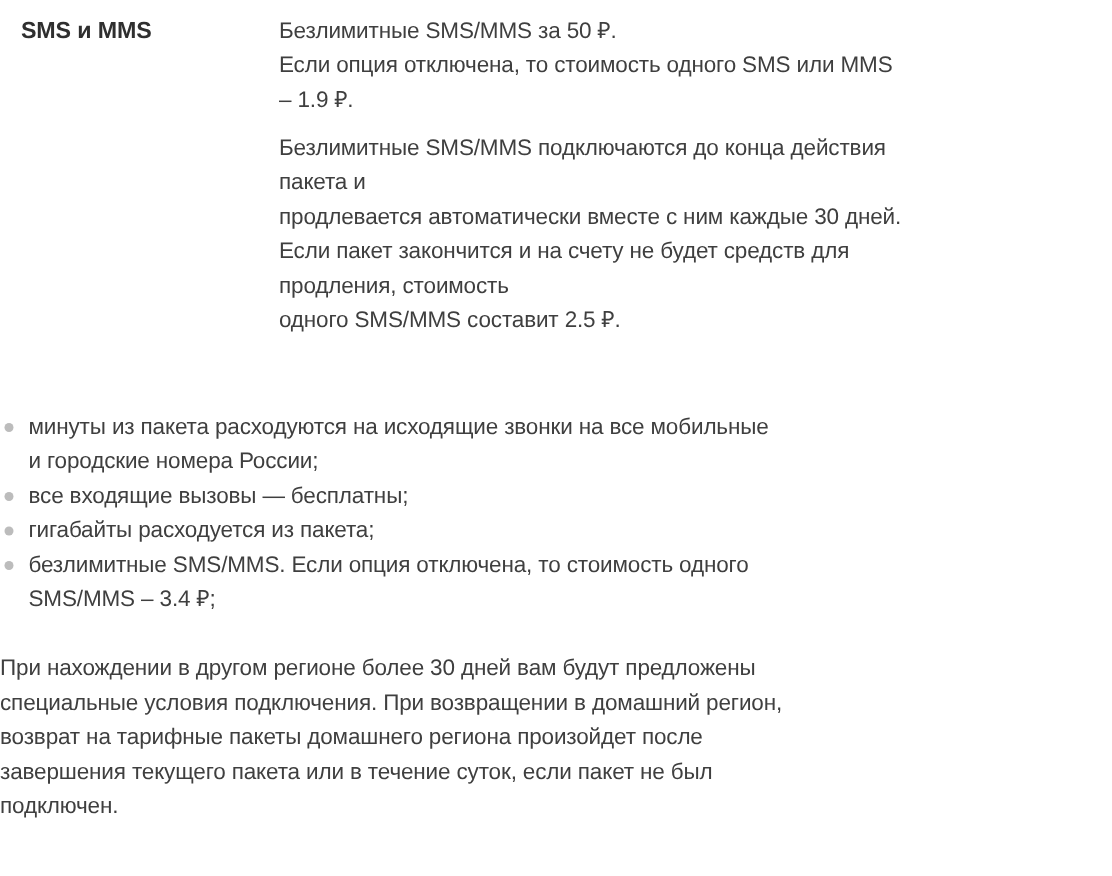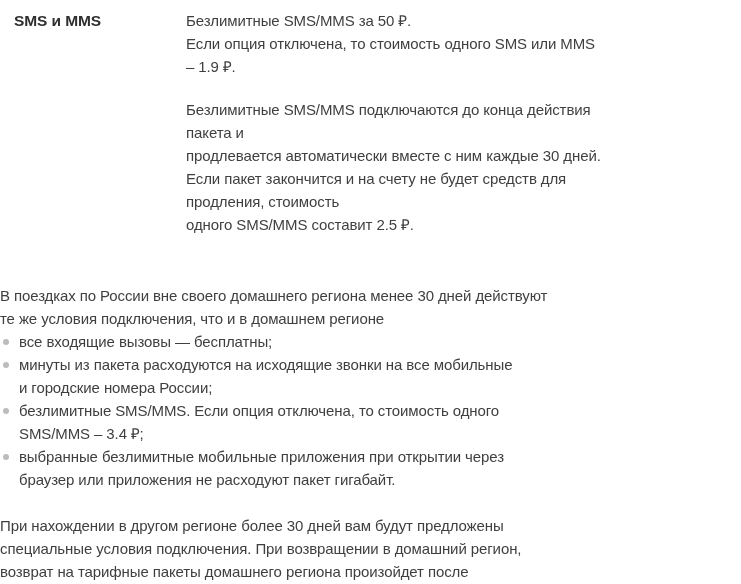--- a/index.html
+++ b/index.html
@@ -39,21 +39,21 @@
   .row-content {
     flex: 1;
     min-width: 0;
   }
   .para {
     margin: 0;
     white-space: pre-line;
     letter-spacing: -0.1px;
   }
   .para + .para {
-    margin-top: 20px;
+    margin-top: 9px;
   }
   .para.after-list {
     margin-top: 23px;
   }
   ul.conditions {
     list-style: none;
     margin: 0;
     padding: 0;
   }
   ul.conditions li {
@@ -85,30 +85,27 @@
 Если опция отключена, то стоимость одного SMS или MMS – 1.9 ₽.</p>
       <p class="para">Безлимитные SMS/MMS подключаются до конца действия пакета и
 продлевается автоматически вместе с ним каждые 30 дней.
 Если пакет закончится и на счету не будет средств для продления, стоимость
 одного SMS/MMS составит 2.5 ₽.</p>
     </div>
   </div>
 
   <div class="row">
     <div class="row-content">
-      <p class="para">В поездках по России вне своего домашнего региона менее 30 дней действуют
-те же условия подключения, что и в домашнем регионе</p>
       <ul class="conditions">
-        <li>все входящие вызовы — бесплатны;</li>
         <li>минуты из пакета расходуются на исходящие звонки на все мобильные
 и городские номера России;</li>
+        <li>все входящие вызовы — бесплатны;</li>
+        <li>гигабайты расходуется из пакета;</li>
         <li>безлимитные SMS/MMS. Если опция отключена, то стоимость одного
 SMS/MMS – 3.4 ₽;</li>
-        <li>выбранные безлимитные мобильные приложения при открытии через
-браузер или приложения не расходуют пакет гигабайт.</li>
       </ul>
       <p class="para after-list">При нахождении в другом регионе более 30 дней вам будут предложены
 специальные условия подключения. При возвращении в домашний регион,
 возврат на тарифные пакеты домашнего региона произойдет после
 завершения текущего пакета или в течение суток, если пакет не был
 подключен.</p>
     </div>
   </div>
 
 </div>

